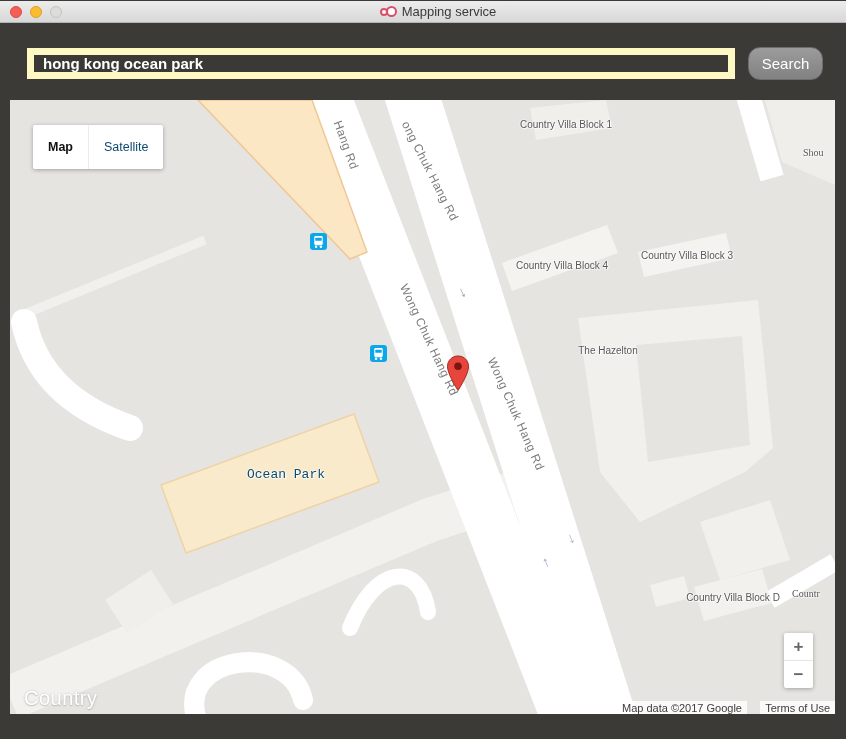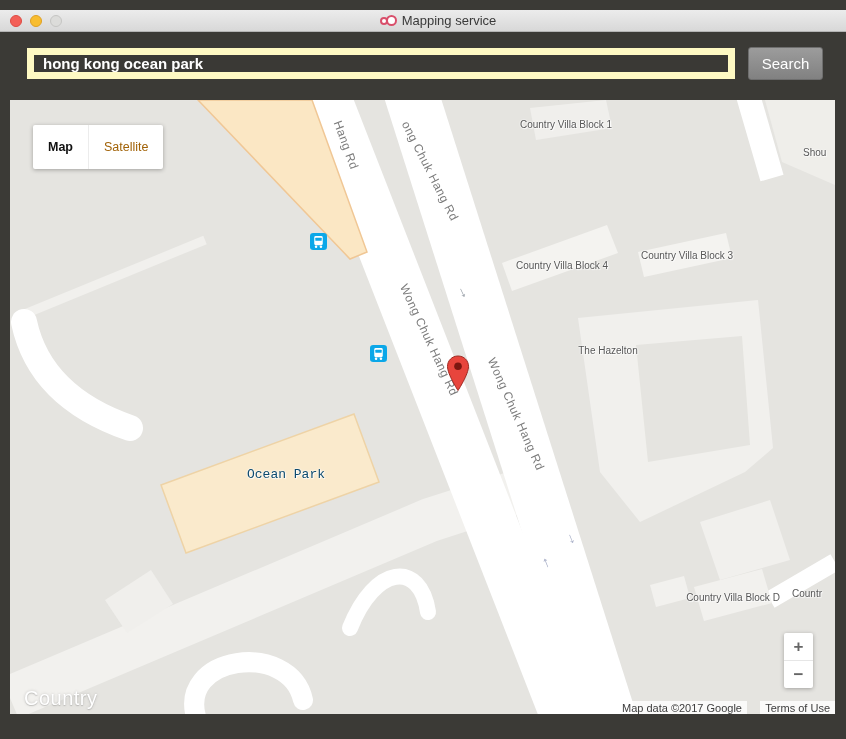--- a/index.html
+++ b/index.html
@@ -1,49 +1,49 @@
 <!DOCTYPE html>
 <html><head>
 <meta charset="utf-8">
 <style>
   * { margin:0; padding:0; box-sizing:border-box; }
   html,body { width:846px; height:739px; }
   body { font-family:"Liberation Sans", sans-serif; background:#3b3a36; position:relative; overflow:hidden; }
 
   
-  .titlebar { position:absolute; left:0; top:10px; width:846px; height:22px;
+  .titlebar { position:absolute; left:0; top:1px; width:846px; height:22px;
     background:linear-gradient(#ececec,#d8d8d8); border-bottom:1px solid #b4b4b4;
     display:flex; align-items:center; justify-content:center;padding-left:30px; }
   .traffic { position:absolute; left:10px; top:5px; display:flex; gap:8px; }
   .light { width:12px; height:12px; border-radius:50%; }
   .light.red { background:#f35f57; border:1px solid #de4a42; }
   .light.yellow { background:#f8bd2f; border:1px solid #dfa023; }
   .light.gray { background:#dcdcda; border:1px solid #c5c5c3; }
   .apptitle { display:flex; align-items:center; gap:5px; font-size:13px; color:#3a3a3a; }
   .ringicon { display:flex; align-items:center; }
   .ringicon .r1 { width:8px; height:8px; border:2px solid #d94f6b; border-radius:50%; background:#fff; }
   .ringicon .r2 { width:11px; height:11px; border:2.5px solid #d94f6b; border-radius:50%; background:#fff; margin-left:-2px; }
 
   
   .searchbox { position:absolute; left:27px; top:48px; width:708px; height:31px;
     background:#3a3935; border:7px solid #fef9c3; color:#fff; font-weight:bold;
     font-size:15px; padding:0 9px; font-family:"Liberation Sans", sans-serif; outline:none; }
   .searchbtn { position:absolute; left:748px; top:47px; width:75px; height:33px;
-    background:linear-gradient(#9c9c9c,#818181); border:1px solid #6e6e6e; border-radius:3px;
+    background:linear-gradient(#9c9c9c,#818181); border:1px solid #6e6e6e; border-radius:12px;
     color:#fff; font-size:15px; font-family:"Liberation Sans", sans-serif; cursor:pointer; }
 
   
   .map { position:absolute; left:10px; top:100px; width:825px; height:614px;
     background:#e5e4e0; overflow:hidden; }
   .map svg.canvas { position:absolute; left:0; top:0; }
 
   .mlabel { position:absolute; white-space:nowrap; font-size:10px; color:#565656;
     transform:translate(-50%,-50%);
     text-shadow:0 0 2px #fff,0 0 2px #fff,1px 1px 1px rgba(255,255,255,.85); }
-  .mlabel.raw { transform:none; }
+  .mlabel.raw { transform:none;font-family:Liberation Serif, serif; }
   .rdlabel { position:absolute; white-space:nowrap; font-size:12px; color:#7b7b7b; letter-spacing:.5px;
     text-shadow:0 0 2px #fff,0 0 2px #fff,0 0 2px #fff; }
   .lbl-block1 { left:556px; top:24px; }
   .lbl-shou   { left:793px; top:47px; }
   .lbl-block4 { left:552px; top:165px; }
   .lbl-block3 { left:677px; top:155px; }
   .lbl-hazelton { left:598px; top:250px;text-align:right; }
   .lbl-ocean  { left:276px; top:374px; font-size:13px; color:#0c4a6e;font-family:Liberation Mono, monospace; }
   .lbl-blockd { left:723px; top:497px; }
   .lbl-countr { left:782px; top:488px; transform:rotate(-8deg); }
@@ -60,21 +60,21 @@
   .busstop { position:absolute; width:17px; height:17px; }
   .bus1 { left:300px; top:133px; }
   .bus2 { left:360px; top:245px; }
   .pin { position:absolute; left:436px; top:255px; width:24px; height:37px; }
 
   
   .maptype { position:absolute; left:23px; top:25px; display:flex; background:#fff;
     border-radius:2px; box-shadow:0 1px 4px rgba(0,0,0,.3); height:44px; }
   .maptype .cell { padding:0 15px; display:flex; align-items:center; font-size:12.5px; cursor:pointer; }
   .maptype .cell.sel { font-weight:bold; color:#111; }
-  .maptype .cell.unsel { color:#a16207; border-left:1px solid #ececec; }
+  .maptype .cell.unsel { color:#0c4a6e; border-left:1px solid #ececec; }
 
   
   .zoomctl { position:absolute; left:774px; top:533px; width:29px; height:55px; background:#fff;
     border-radius:2px; box-shadow:0 1px 4px rgba(0,0,0,.3); display:flex; flex-direction:column; }
   .zoomctl .zbtn { flex:1; display:flex; align-items:center; justify-content:center;
     color:#666; font-size:17px; font-weight:bold; cursor:pointer; }
   .zoomctl .zbtn:first-child { border-bottom:1px solid #e6e6e6; }
 
   .gwatermark { position:absolute; left:14px; top:587px; font-size:20px; color:#fff; font-weight:500;
     letter-spacing:.5px; text-shadow:0 1px 1px rgba(0,0,0,.15), 0 0 3px rgba(130,130,130,.4); }

